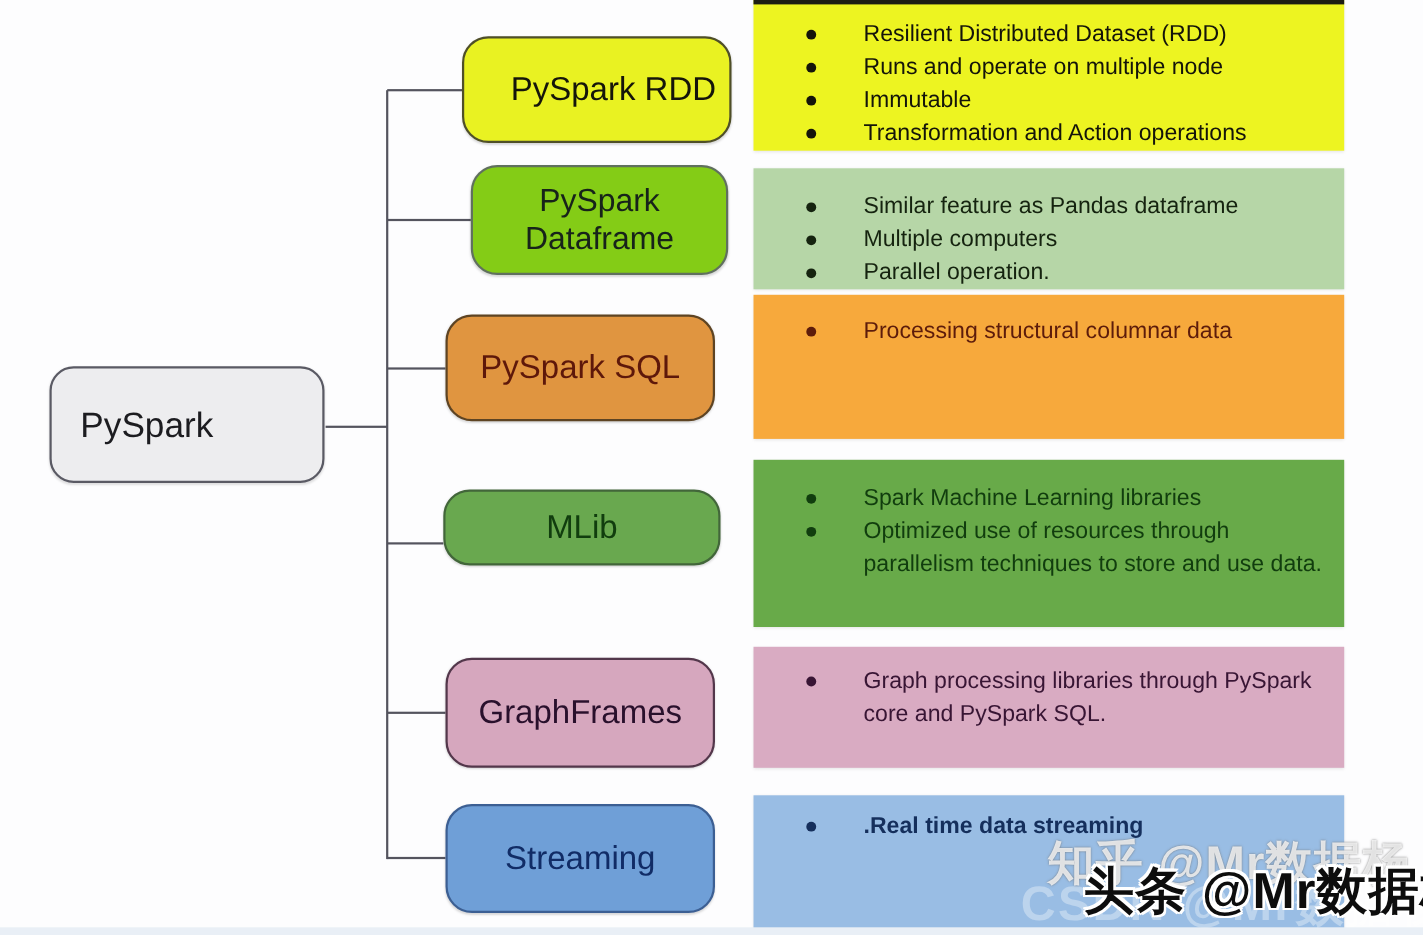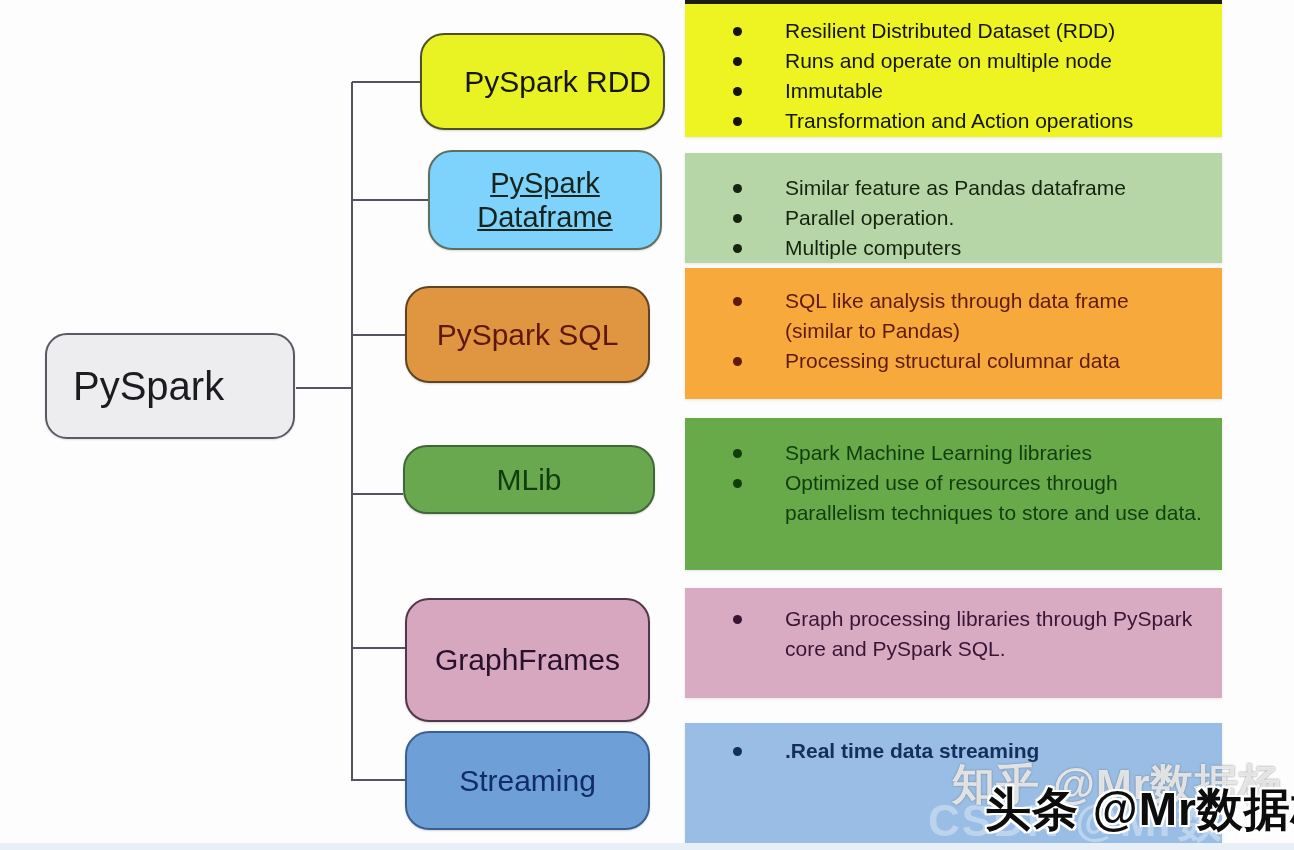--- a/index.html
+++ b/index.html
@@ -14,36 +14,36 @@
   
   .line{position:absolute;background:#54545e;}
   .line.h{height:2px;}
   .line.v{width:2px;}
 
   
   .root-node{
     position:absolute;left:45px;top:333px;width:250px;height:106px;
     background:#ededef;border:2px solid #5a5a64;border-radius:22px;
     display:flex;align-items:center;
-    font-size:40px;color:#1c1c20;padding-left:26px;box-sizing:border-box;
+    font-size:32px;color:#1c1c20;padding-left:26px;box-sizing:border-box;
     box-shadow:0 1px 2px rgba(0,0,0,0.12);
   }
 
   
   .branch-node{
     position:absolute;border:2px solid;border-radius:24px;
     display:flex;align-items:center;justify-content:center;text-align:center;
     font-size:30px;line-height:34px;box-sizing:border-box;padding:0 12px;
     box-shadow:0 1px 2px rgba(0,0,0,0.15);
   }
   .n-rdd{left:420px;top:33px;width:245px;height:97px;}
   .n-df{left:428px;top:150px;width:234px;height:100px;font-size:29px;}
   .n-sql{left:405px;top:286px;width:245px;height:97px;}
   .n-mlib{left:403px;top:445px;width:252px;height:69px;}
-  .n-gf{left:405px;top:598px;width:245px;height:124px;}
+  .n-gf{left:405px;top:598px;width:245px;height:100px;}
   .n-st{left:405px;top:731px;width:245px;height:99px;}
 
   
   .panel{
     position:absolute;left:685px;width:537px;box-sizing:border-box;
     box-shadow:0 1px 3px rgba(0,0,0,0.10);
   }
   .p-rdd{top:0;height:137px;border-top:4px solid #1d1d12;}
   .p-df{top:153px;height:110px;}
   .p-sql{top:268px;height:131px;}
@@ -104,21 +104,21 @@
   <div class="line h" style="left:352px;top:647px;width:53px;"></div>
   <div class="line h" style="left:352px;top:779px;width:53px;"></div>
 
   <div class="root-node">
     <span>PySpark</span>
   </div>
 
   <div class="branch-node n-rdd" style="background: rgb(233, 242, 34); border-color: rgb(79, 79, 40); color: rgb(21, 21, 10); justify-content: flex-end;">
     <span>PySpark RDD</span>
   </div>
-  <div class="branch-node n-df" style="background: #7dd3fc; border-color: rgb(96, 112, 94); color: rgb(23, 35, 26); text-decoration: underline;">
+  <div class="branch-node n-df" style="background: #84cc16; border-color: rgb(96, 112, 94); color: rgb(23, 35, 26);">
     <span>PySpark Dataframe</span>
   </div>
   <div class="branch-node n-sql" style="background: rgb(224, 149, 64); border-color: rgb(94, 68, 35); color: rgb(94, 24, 10);">
     <span>PySpark SQL</span>
   </div>
   <div class="branch-node n-mlib" style="background: rgb(105, 168, 79); border-color: rgb(66, 102, 58); color: rgb(17, 61, 14);">
     <span>MLib</span>
   </div>
   <div class="branch-node n-gf" style="background: rgb(214, 167, 190); border-color: rgb(83, 55, 75); color: rgb(41, 16, 44);">
     <span>GraphFrames</span>
@@ -132,28 +132,27 @@
       <li><span class="dot" style="background: rgb(20, 20, 10);"></span><span>Resilient Distributed Dataset (RDD)</span></li>
       <li><span class="dot" style="background: rgb(20, 20, 10);"></span><span>Runs and operate on multiple node</span></li>
       <li><span class="dot" style="background: rgb(20, 20, 10);"></span><span>Immutable</span></li>
       <li><span class="dot" style="background: rgb(20, 20, 10);"></span><span>Transformation and Action operations</span></li>
     </ul>
   </div>
 
   <div class="panel p-df" style="background: rgb(182, 214, 167); color: rgb(21, 35, 15);">
     <ul>
       <li><span class="dot" style="background: rgb(21, 35, 15);"></span><span>Similar feature as Pandas dataframe</span></li>
+      <li><span class="dot" style="background: rgb(21, 35, 15);"></span><span>Multiple computers</span></li>
       <li><span class="dot" style="background: rgb(21, 35, 15);"></span><span>Parallel operation.</span></li>
-      <li><span class="dot" style="background: rgb(21, 35, 15);"></span><span>Multiple computers</span></li>
     </ul>
   </div>
 
   <div class="panel p-sql" style="background: rgb(247, 169, 60); color: rgb(93, 28, 11);">
     <ul>
-      <li><span class="dot" style="background: rgb(93, 28, 11);"></span><span>SQL like analysis through data frame (similar to Pandas)</span></li>
       <li><span class="dot" style="background: rgb(93, 28, 11);"></span><span>Processing structural columnar data</span></li>
     </ul>
   </div>
 
   <div class="panel p-mlib" style="background: rgb(104, 170, 73); color: rgb(17, 61, 14);">
     <ul>
       <li><span class="dot" style="background: rgb(17, 61, 14);"></span><span>Spark Machine Learning libraries</span></li>
       <li><span class="dot" style="background: rgb(17, 61, 14);"></span><span>Optimized use of resources through parallelism techniques to store and use data.</span></li>
     </ul>
   </div>

